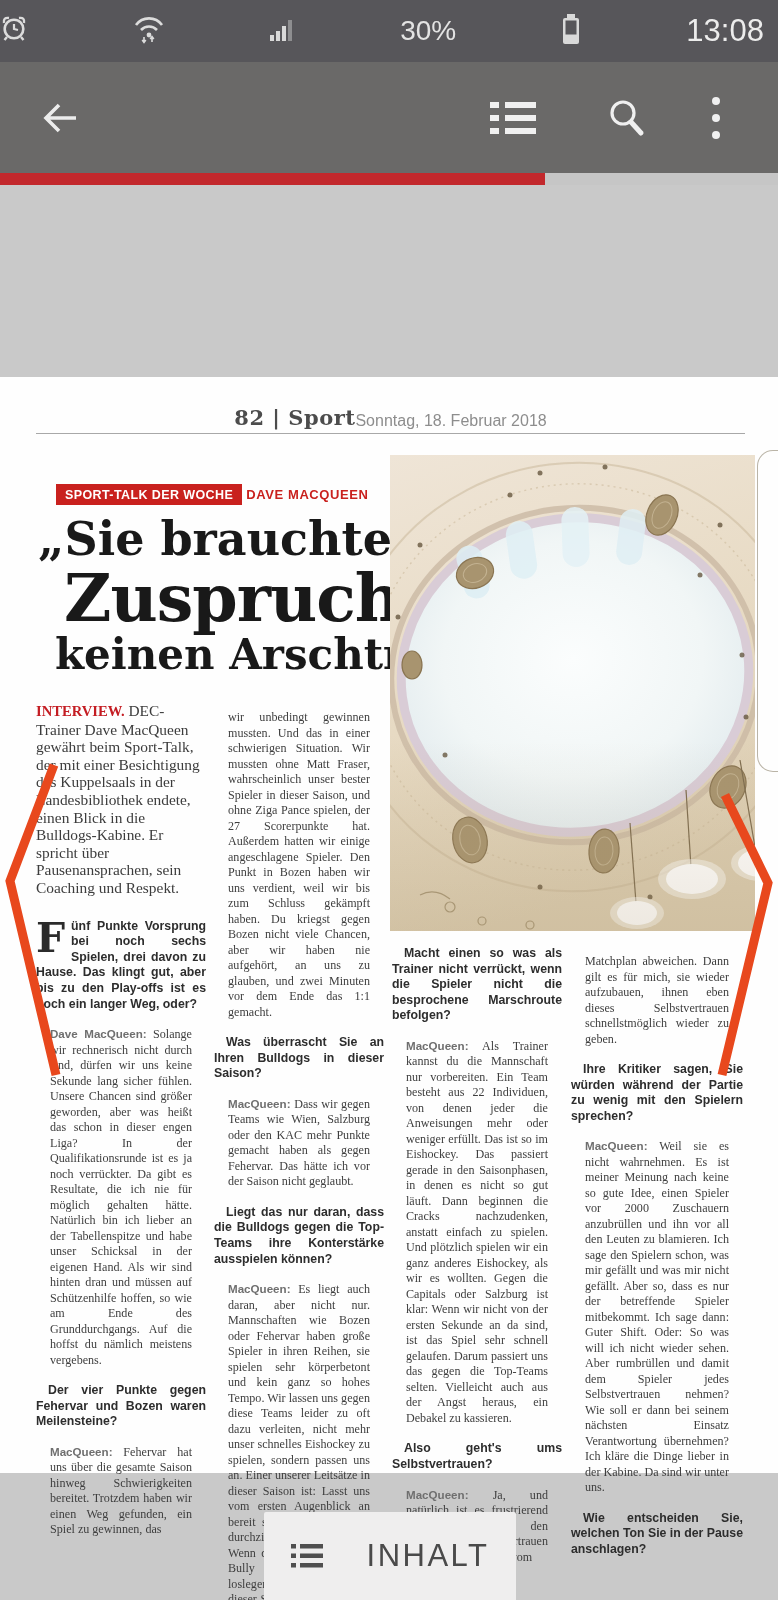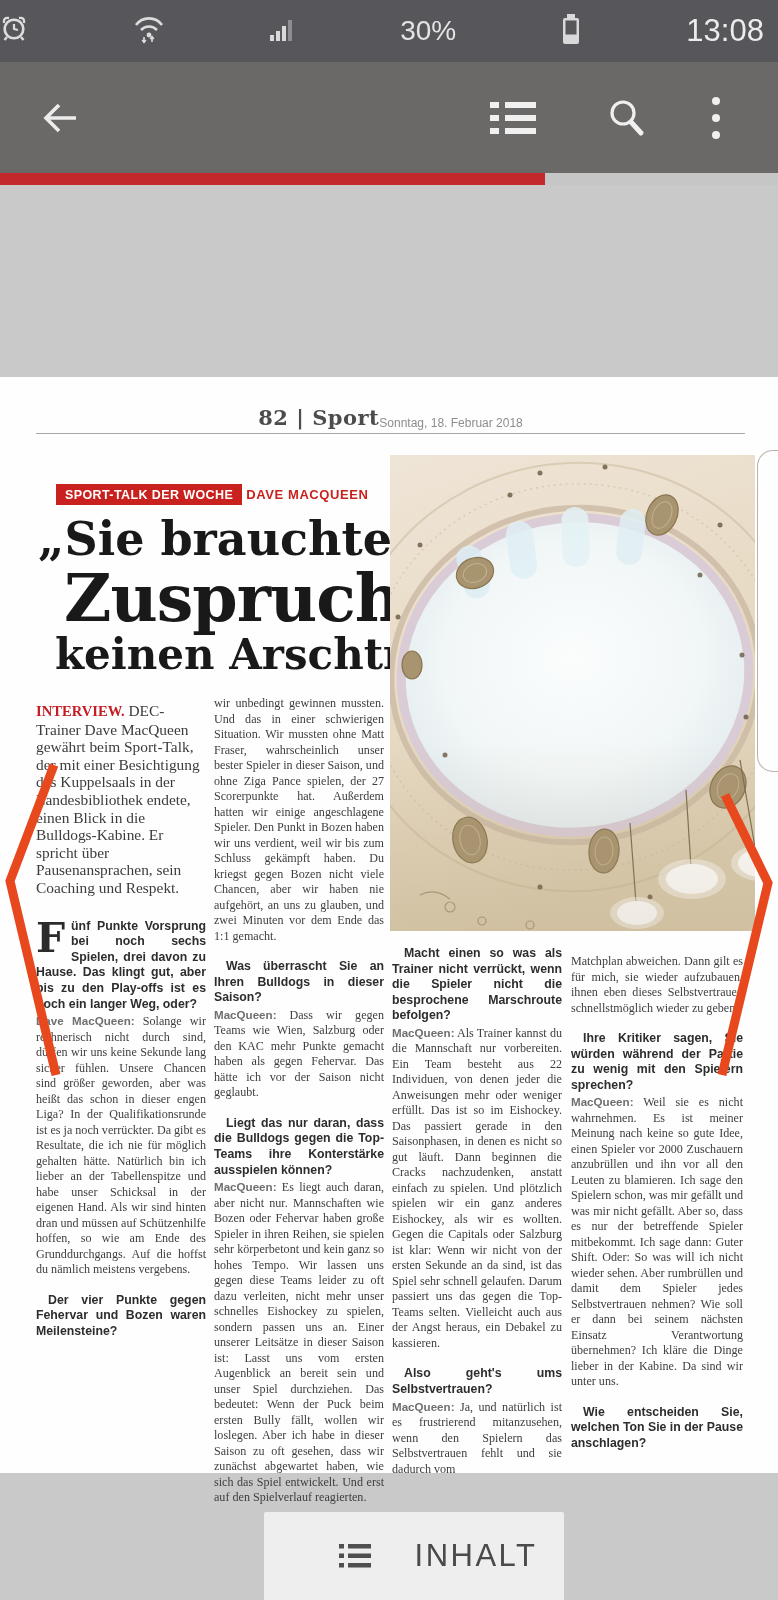--- a/index.html
+++ b/index.html
@@ -28,21 +28,21 @@
   .progress-track{position:absolute;left:0;top:173px;width:778px;height:12px;background:#c6c6c6;}
   .progress-fill{height:12px;background:#c2282c;width:70%;}
   
   .page{position:absolute;left:0;top:377px;width:778px;height:1096px;background:#fefefe;}
   .page-header{
     position:absolute;left:36px;top:404px;width:709px;height:30px;
     border-bottom:1px solid #a8a8a8;display:flex;justify-content:center;align-items:flex-end;
     padding-bottom:3px;box-sizing:border-box;
   }
   .page-num{font-family:"DejaVu Serif",serif;font-weight:bold;font-size:21px;color:#4c4c4c;letter-spacing:.5px;}
-  .page-date{font-size:12px;color:#8d8d8d;}
+  .page-date{font-size:16px;color:#8d8d8d;}
   .kicker{position:absolute;left:56px;top:484px;display:flex;align-items:center;gap:4px;}
   .kicker-box{background:#c9211e;color:#fff;font-weight:bold;font-size:12.5px;
     padding:4px 9px 3px;letter-spacing:.4px;}
   .kicker-author{color:#c9211e;font-weight:bold;font-size:13px;letter-spacing:.6px;}
   .hl{position:absolute;font-family:"DejaVu Serif",serif;font-weight:bold;color:#191919;white-space:nowrap;}
   .hl1{left:38px;top:512px;font-size:46px;}
   .hl2{left:64px;top:560px;font-size:65px;letter-spacing:-1px;}
   .hl3{left:55px;top:630px;font-size:42px;}
   
   .photo{position:absolute;left:390px;top:455px;width:365px;height:476px;overflow:hidden;}
@@ -57,33 +57,33 @@
   .col2{left:214px;top:696px;}
   .col3{left:392px;top:946px;}
   .col4{left:571px;top:946px;width:172px;}
   .lead{font-family:"Liberation Serif",serif;font-size:15.4px;line-height:17.6px;color:#3c3c3c;}
   .lead .tag{font-family:Liberation Serif, serif;font-weight:bold;color:#c41d23;font-size:14.6px;}
   .q{font-weight:bold;font-size:12.3px;line-height:15.6px;color:#2d2d2d;
      margin:15px 0 1px;text-indent:12px;text-align:justify;}
   .q.first{margin-top:0;}
   .q.noindent{text-indent:0;}
   .a,.cont{font-family:"Liberation Serif",serif;font-size:12.1px;line-height:15.5px;
-     color:#3e3e3e;text-align:justify;margin:0;}
+     color:#3e3e3e;text-align:justify;margin:14px;}
   .a .spk{font-family:"Liberation Sans",sans-serif;font-weight:bold;color:#6f6f6f;font-size:11.6px;}
   .dropcap{float:left;font-family:"DejaVu Serif",serif;font-weight:bold;
      font-size:41px;line-height:33px;color:#2b2b2b;margin:3px 6px 0 0;}
   .qa-first{margin-top:8px;}
   
   .nav-arrow{position:absolute;pointer-events:auto;}
   .nav-left{left:0;top:755px;}
   .nav-right{left:708px;top:755px;}
   
   .footer-bar{
     position:absolute;left:264px;top:1512px;width:252px;height:88px;background:#efeeee;
-    display:flex;align-items:center;justify-content:center;gap:44px;border-radius:2px 2px 0 0;padding-left:48px;
+    display:flex;align-items:center;justify-content:center;gap:44px;border-radius:2px 2px 0 0;
   }
   .footer-label{font-size:31px;color:#4a4a4a;letter-spacing:2.5px;}
 </style>
 </head>
 <body>
 
 <div class="status-bar">
   <span>
     <svg width="28" height="28" viewBox="0 0 28 28">
       <path d="M4 8 Q3 2 9 3" stroke="#dcdcdc" stroke-width="2.4" fill="none"></path>
@@ -255,20 +255,21 @@
     <rect width="365" height="476" fill="url(#vig)"></rect>
   </svg>
 </div>
 <div class="peek-strip"></div>
 
 <div class="col col1">
   <p class="lead" style="margin:0;"><span class="tag">INTERVIEW.</span><span> DEC-Trainer Dave MacQueen gewährt beim Sport-Talk, der mit einer Besichtigung des Kuppelsaals in der Landesbibliothek endete, einen Blick in die Bulldogs-Kabine. Er spricht über Pausenansprachen, sein Coaching und Respekt.</span></p>
   <p class="q noindent" style="margin-top:22px;"><span class="dropcap">F</span><span>ünf Punkte Vorsprung bei noch sechs Spielen, drei davon zu Hause. Das klingt gut, aber bis zu den Play-offs ist es noch ein langer Weg, oder?</span></p>
   <p class="a"><span class="spk">Dave MacQueen:</span><span> Solange wir rechnerisch nicht durch sind, dürfen wir uns keine Sekunde lang sicher fühlen. Unsere Chancen sind größer geworden, aber was heißt das schon in dieser engen Liga? In der Qualifikationsrunde ist es ja noch verrückter. Da gibt es Resultate, die ich nie für möglich gehalten hätte. Natürlich bin ich lieber an der Tabellenspitze und habe unser Schicksal in der eigenen Hand. Als wir sind hinten dran und müssen auf Schützenhilfe hoffen, so wie am Ende des Grunddurchgangs. Auf die hoffst du nämlich meistens vergebens.</span></p>
   <p class="q">Der vier Punkte gegen Fehervar und Bozen waren Meilensteine?</p>
+  <p class="a"><span class="spk">MacQueen:</span><span> Fehervar hat uns über die gesamte Saison hinweg Schwierigkeiten bereitet. Trotzdem haben wir einen Weg gefunden, ein Spiel zu gewinnen, das</span></p>
 </div>
 
 <div class="col col2">
   <p class="cont">wir unbedingt gewinnen mussten. Und das in einer schwierigen Situation. Wir mussten ohne Matt Fraser, wahrscheinlich unser bester Spieler in dieser Saison, und ohne Ziga Pance spielen, der 27 Scorerpunkte hat. Außerdem hatten wir einige angeschlagene Spieler. Den Punkt in Bozen haben wir uns verdient, weil wir bis zum Schluss gekämpft haben. Du kriegst gegen Bozen nicht viele Chancen, aber wir haben nie aufgehört, an uns zu glauben, und zwei Minuten vor dem Ende das 1:1 gemacht.</p>
   <p class="q">Was überrascht Sie an Ihren Bulldogs in dieser Saison?</p>
   <p class="a"><span class="spk">MacQueen:</span><span> Dass wir gegen Teams wie Wien, Salzburg oder den KAC mehr Punkte gemacht haben als gegen Fehervar. Das hätte ich vor der Saison nicht geglaubt.</span></p>
   <p class="q">Liegt das nur daran, dass die Bulldogs gegen die Top-Teams ihre Konterstärke ausspielen können?</p>
   <p class="a"><span class="spk">MacQueen:</span><span> Es liegt auch daran, aber nicht nur. Mannschaften wie Bozen oder Fehervar haben große Spieler in ihren Reihen, sie spielen sehr körperbetont und kein ganz so hohes Tempo. Wir lassen uns gegen diese Teams leider zu oft dazu verleiten, nicht mehr unser schnelles Eishockey zu spielen, sondern passen uns an. Einer unserer Leitsätze in dieser Saison ist: Lasst uns vom ersten Augenblick an bereit sein und unser Spiel durchziehen. Das bedeutet: Wenn der Puck beim ersten Bully fällt, wollen wir loslegen. Aber ich habe in dieser Saison zu oft gesehen, dass wir zunächst abgewartet haben, wie sich das Spiel entwickelt. Und erst auf den Spielverlauf reagierten.</span></p>
 </div>
 

